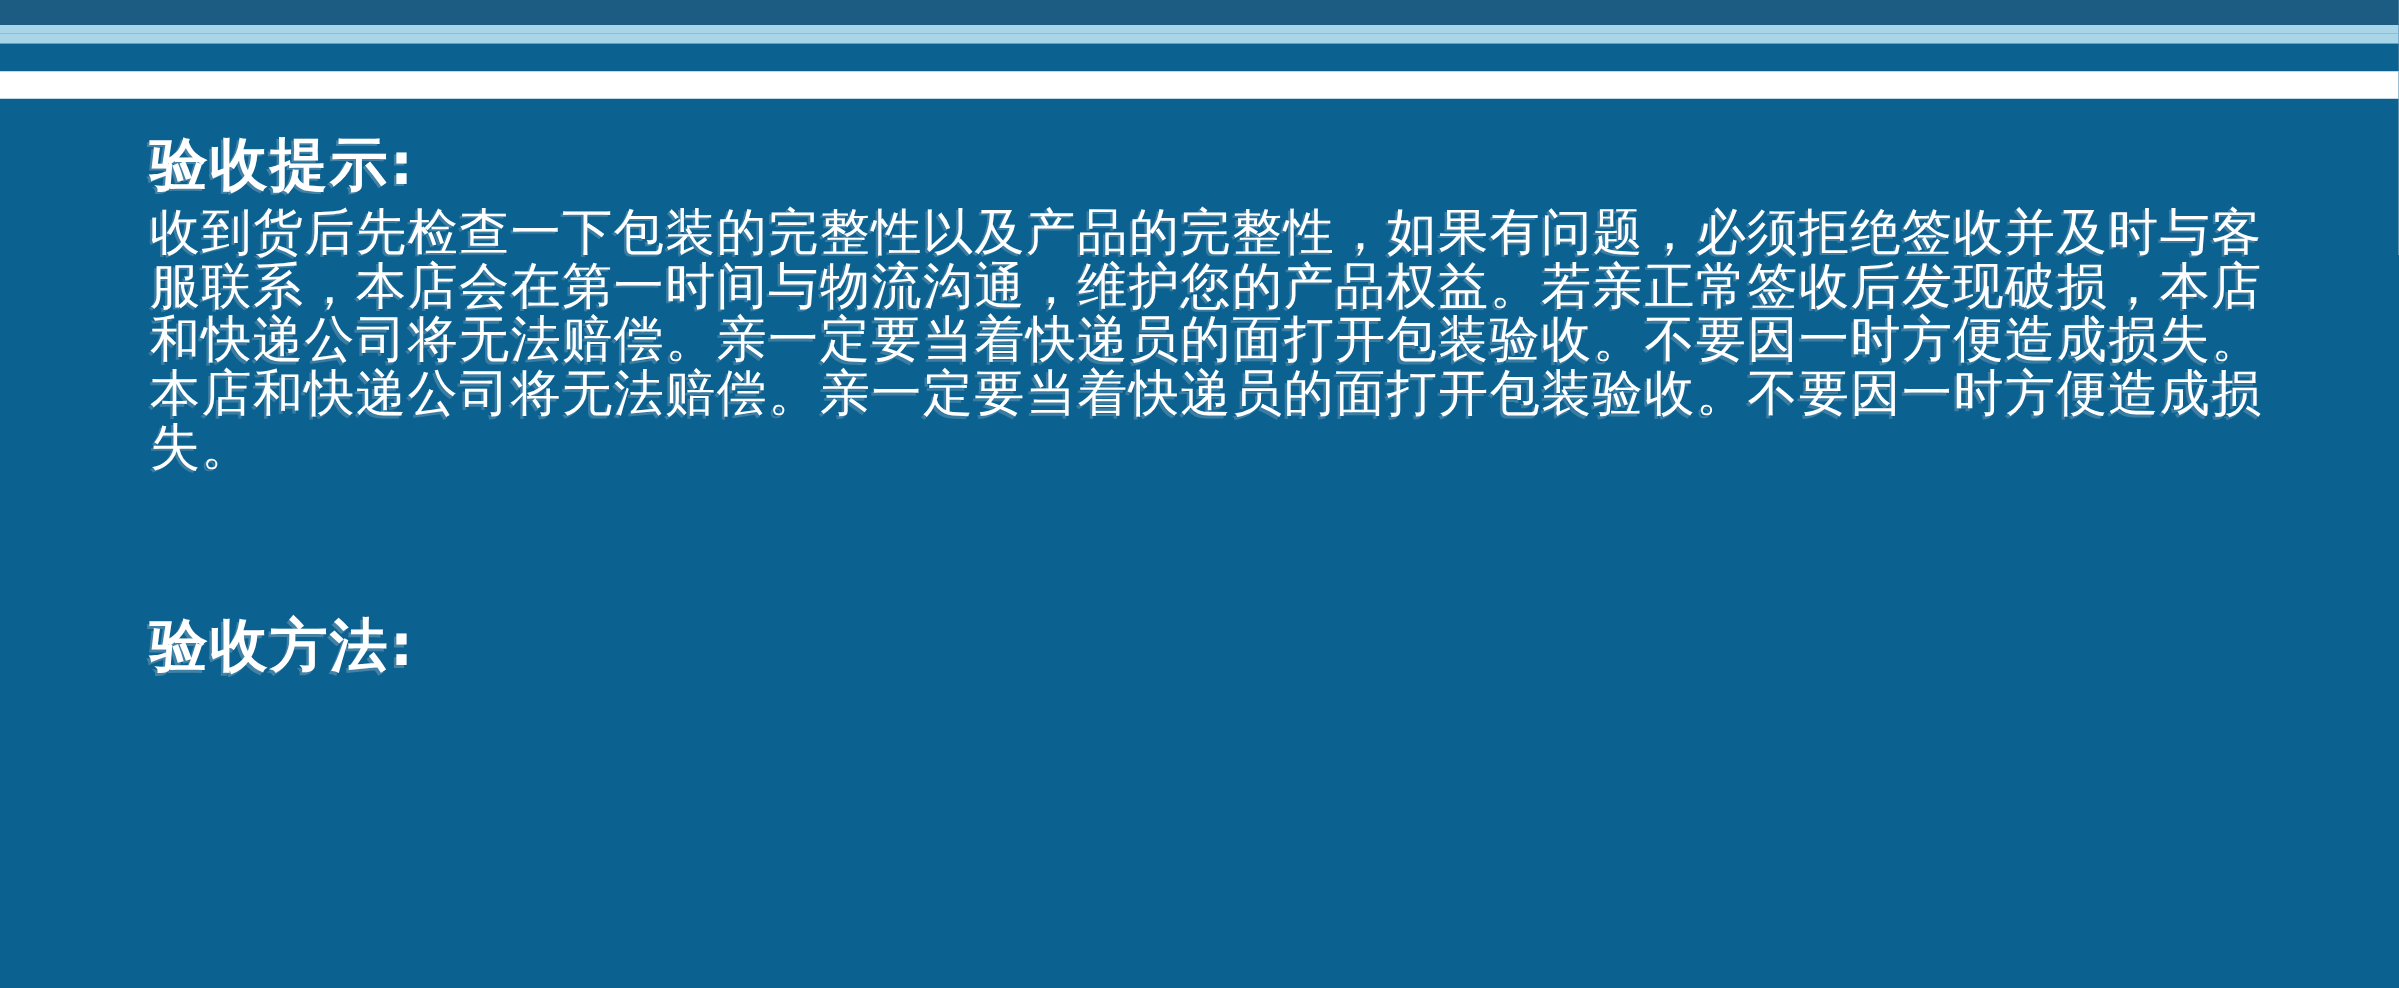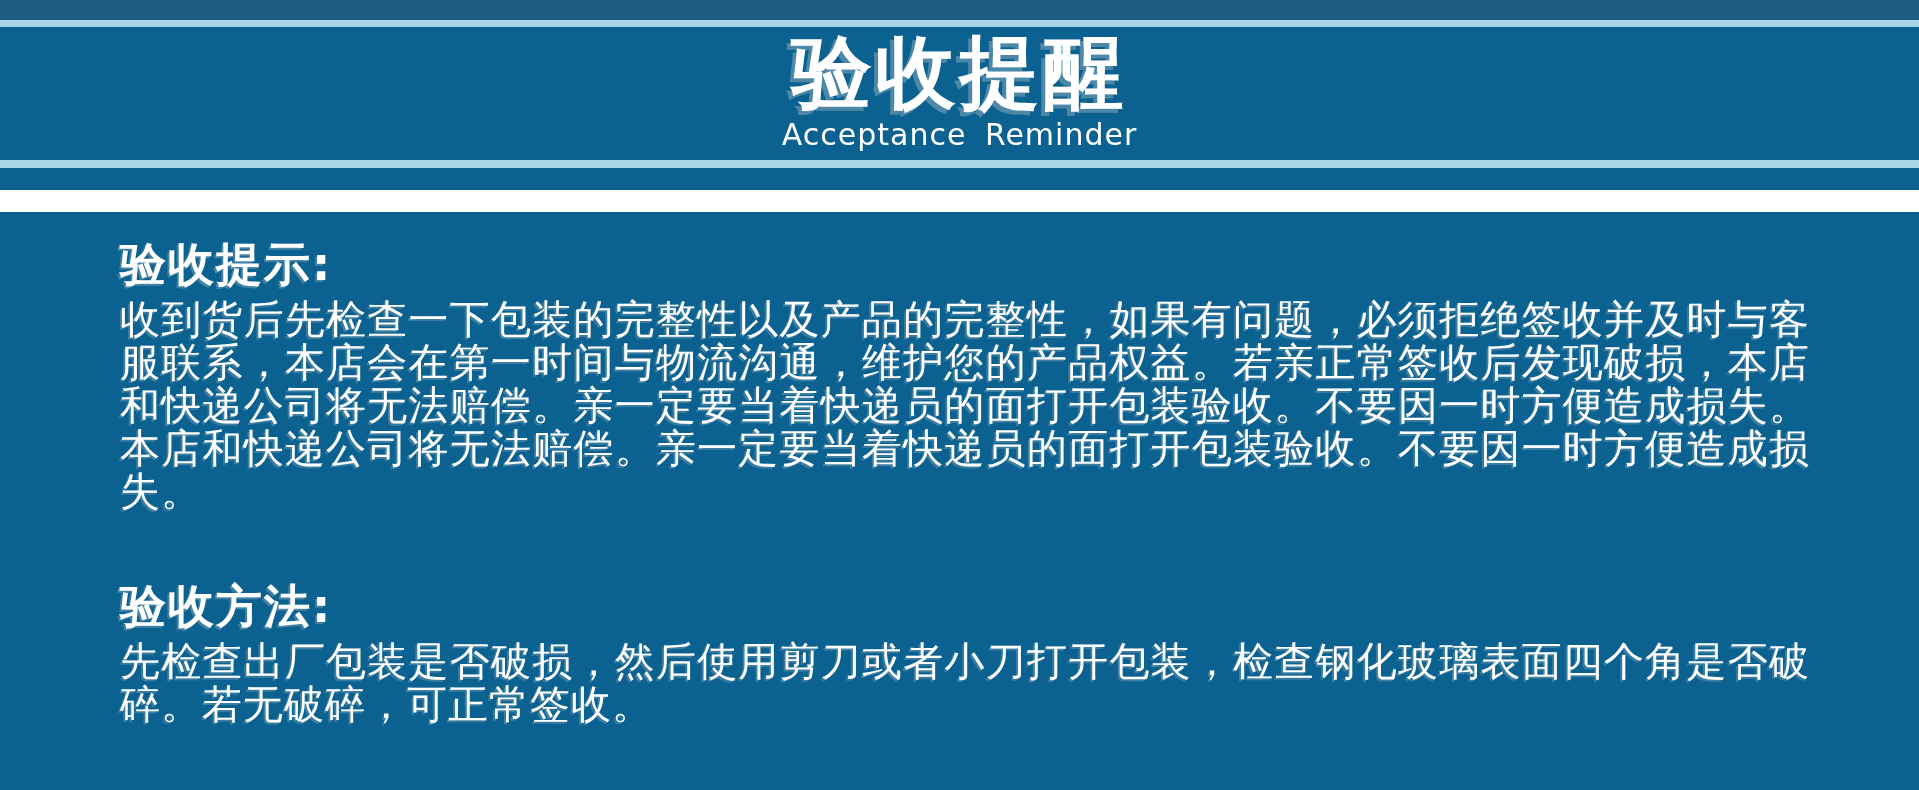--- a/index.html
+++ b/index.html
@@ -73,50 +73,45 @@
   .content p {
     margin: 6px 0 0 0;
     font-size: 40px;
     line-height: 43px;
     font-weight: normal;
     letter-spacing: 1px;
     text-align: justify;
     text-shadow: -2px 2px 0 rgba(200, 208, 214, 0.25);
   }
   .section-method {
-    margin-top: 65px;
+    margin-top: 108px;
   }
 </style>
 </head>
 <body>
 
 <div class="poster">
 
   <div class="top-bar"></div>
 
   <div class="stripe light"></div>
 
-  <header class="header">
-    <h1>验收提醒</h1>
-    <div class="subtitle">Acceptance Reminder</div>
-  </header>
 
   <div class="stripe light second"></div>
 
   <div class="gap-blue"></div>
 
   <div class="stripe white"></div>
 
   <main class="content">
 
     <section class="section-tips">
       <h2>验收提示:</h2>
       <p>收到货后先检查一下包装的完整性以及产品的完整性，如果有问题，必须拒绝签收并及时与客服联系，本店会在第一时间与物流沟通，维护您的产品权益。若亲正常签收后发现破损，本店和快递公司将无法赔偿。亲一定要当着快递员的面打开包装验收。不要因一时方便造成损失。本店和快递公司将无法赔偿。亲一定要当着快递员的面打开包装验收。不要因一时方便造成损失。</p>
     </section>
 
     <section class="section-method">
       <h2>验收方法:</h2>
-      <p>先检查出厂包装是否破损，然后使用剪刀或者小刀打开包装，检查钢化玻璃表面四个角是否破碎。若无破碎，可正常签收。</p>
     </section>
 
   </main>
 
 </div>
 
 </body></html>

